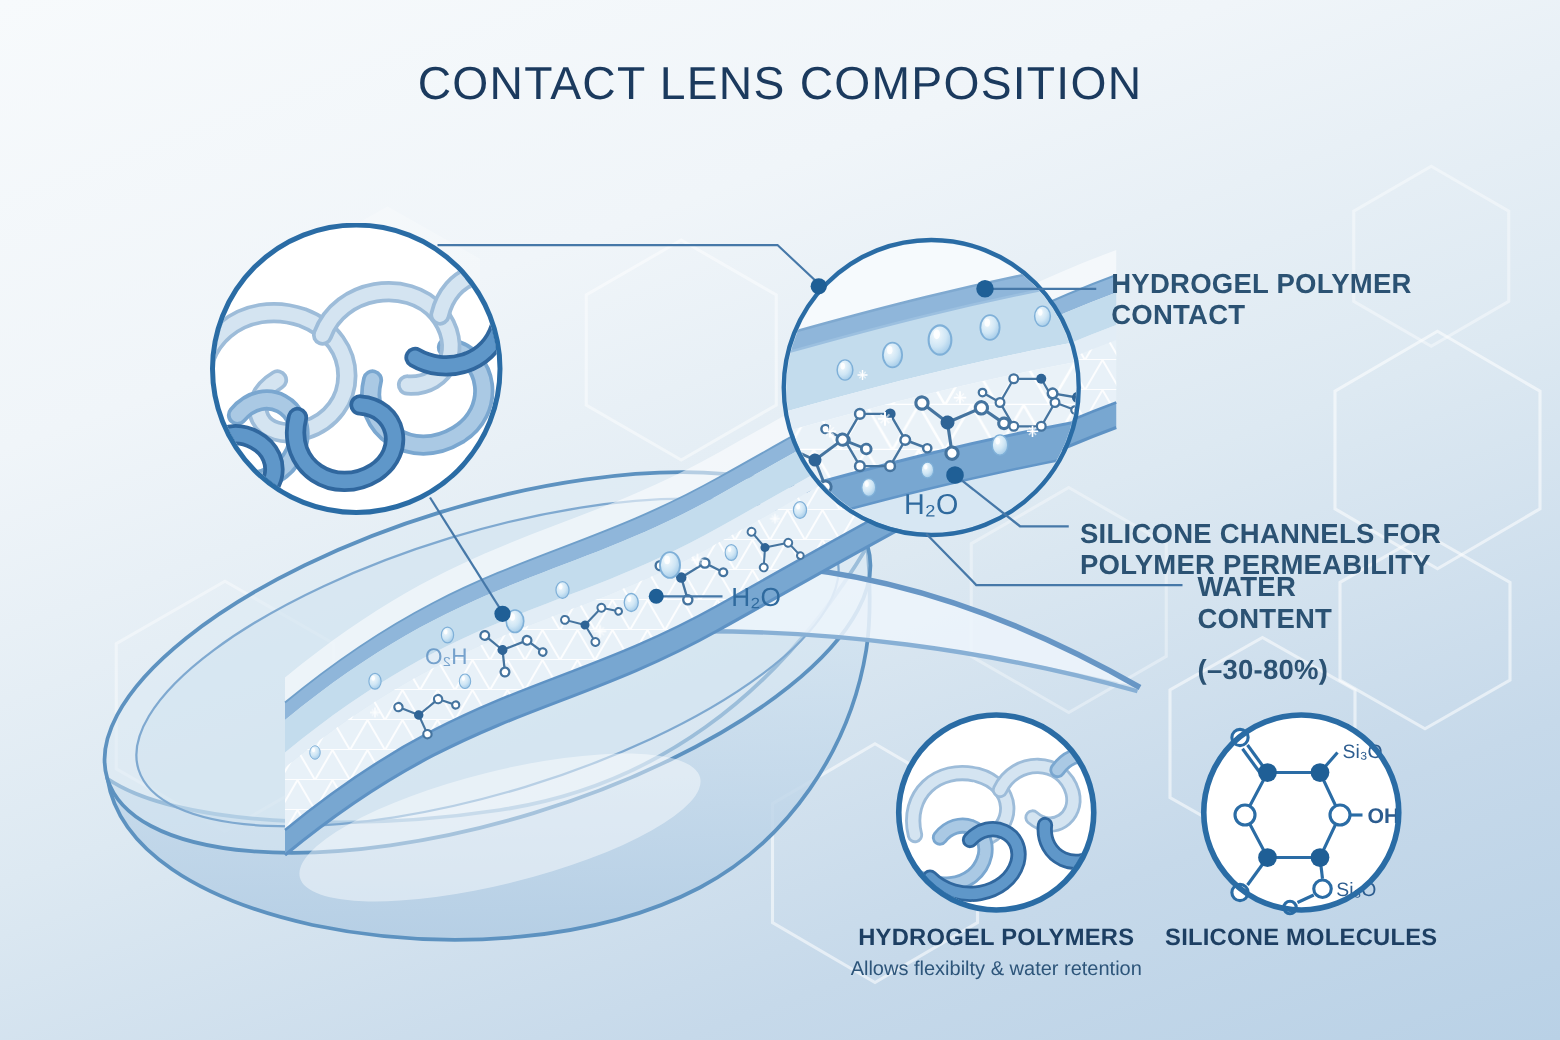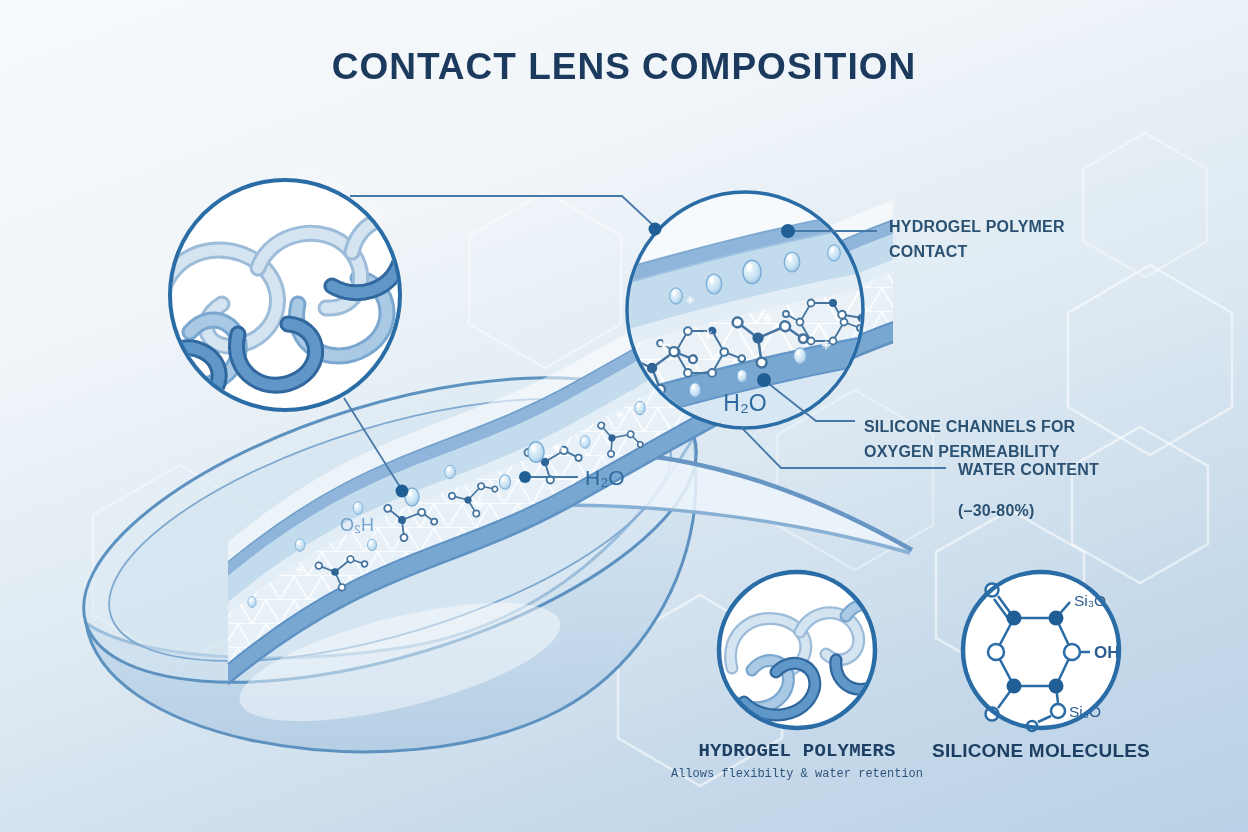--- a/index.html
+++ b/index.html
@@ -1,26 +1,26 @@
 <!DOCTYPE html>
 <html><head>
 <meta charset="utf-8">
 <style>
   html,body{margin:0;padding:0;background:#e8eef4;font-family:"Liberation Sans","DejaVu Sans",sans-serif;}
   .stage{position:relative;width:1248px;height:832px;overflow:hidden;
     background:linear-gradient(160deg,#f7fafc 0%,#f0f5f9 28%,#dde9f2 55%,#c6d9ea 80%,#b9d1e6 100%);}
   .artwork{position:absolute;left:0;top:0;}
   .page-title{position:absolute;left:0;top:46px;width:100%;text-align:center;
-    font-size:37px;font-weight:700;letter-spacing:1px;color:#1b3a5e;}
-  .callout-label{position:absolute;font-size:16px;font-weight:600;color:#2b5273;
+    font-size:37px;font-weight:400;letter-spacing:1px;color:#1b3a5e;}
+  .callout-label{position:absolute;font-size:22px;font-weight:600;color:#2b5273;
     letter-spacing:.2px;line-height:25px;}
   .callout-label.center{text-align:left;}
   .legend-caption{position:absolute;width:320px;text-align:center;}
   .legend-title{font-size:19px;font-weight:700;color:#1d3f63;letter-spacing:.2px;}
-  .legend-desc{font-size:12px;color:#2d557a;margin-top:5px;}
+  .legend-desc{font-size:16px;color:#2d557a;margin-top:5px;}
 </style>
 </head>
 <body>
 
 <div class="stage">
 
 <svg class="artwork" width="1248" height="832" viewBox="0 0 1248 832">
   <defs>
     <radialGradient id="dropg" cx="35%" cy="30%" r="80%">
       <stop offset="0%" stop-color="#f4fafd"></stop>
@@ -285,28 +285,28 @@
 </svg>
 
 <div class="page-title">CONTACT LENS COMPOSITION</div>
 
 <div class="callout-label" style="left:889px;top:214px;">
   <div>HYDROGEL POLYMER</div>
   <div>CONTACT</div>
 </div>
 <div class="callout-label" style="left:864px;top:414px;">
   <div>SILICONE CHANNELS FOR</div>
-  <div>OXYGEN PERMEABILITY</div>
+  <div>POLYMER PERMEABILITY</div>
 </div>
 <div class="callout-label center" style="left:958px;top:457px;width:175px;">
   <div>WATER CONTENT</div>
   <div style="margin-top:16px;">(–30-80%)</div>
 </div>
 
-<div class="legend-caption" style="left:637px;top:740px;font-family:Liberation Mono, monospace;">
+<div class="legend-caption" style="left:637px;top:740px;">
   <div class="legend-title">HYDROGEL POLYMERS</div>
   <div class="legend-desc">Allows flexibilty &amp; water retention</div>
 </div>
 <div class="legend-caption" style="left:881px;top:740px;">
   <div class="legend-title">SILICONE MOLECULES</div>
 </div>
 
 </div>
 
 </body></html>

